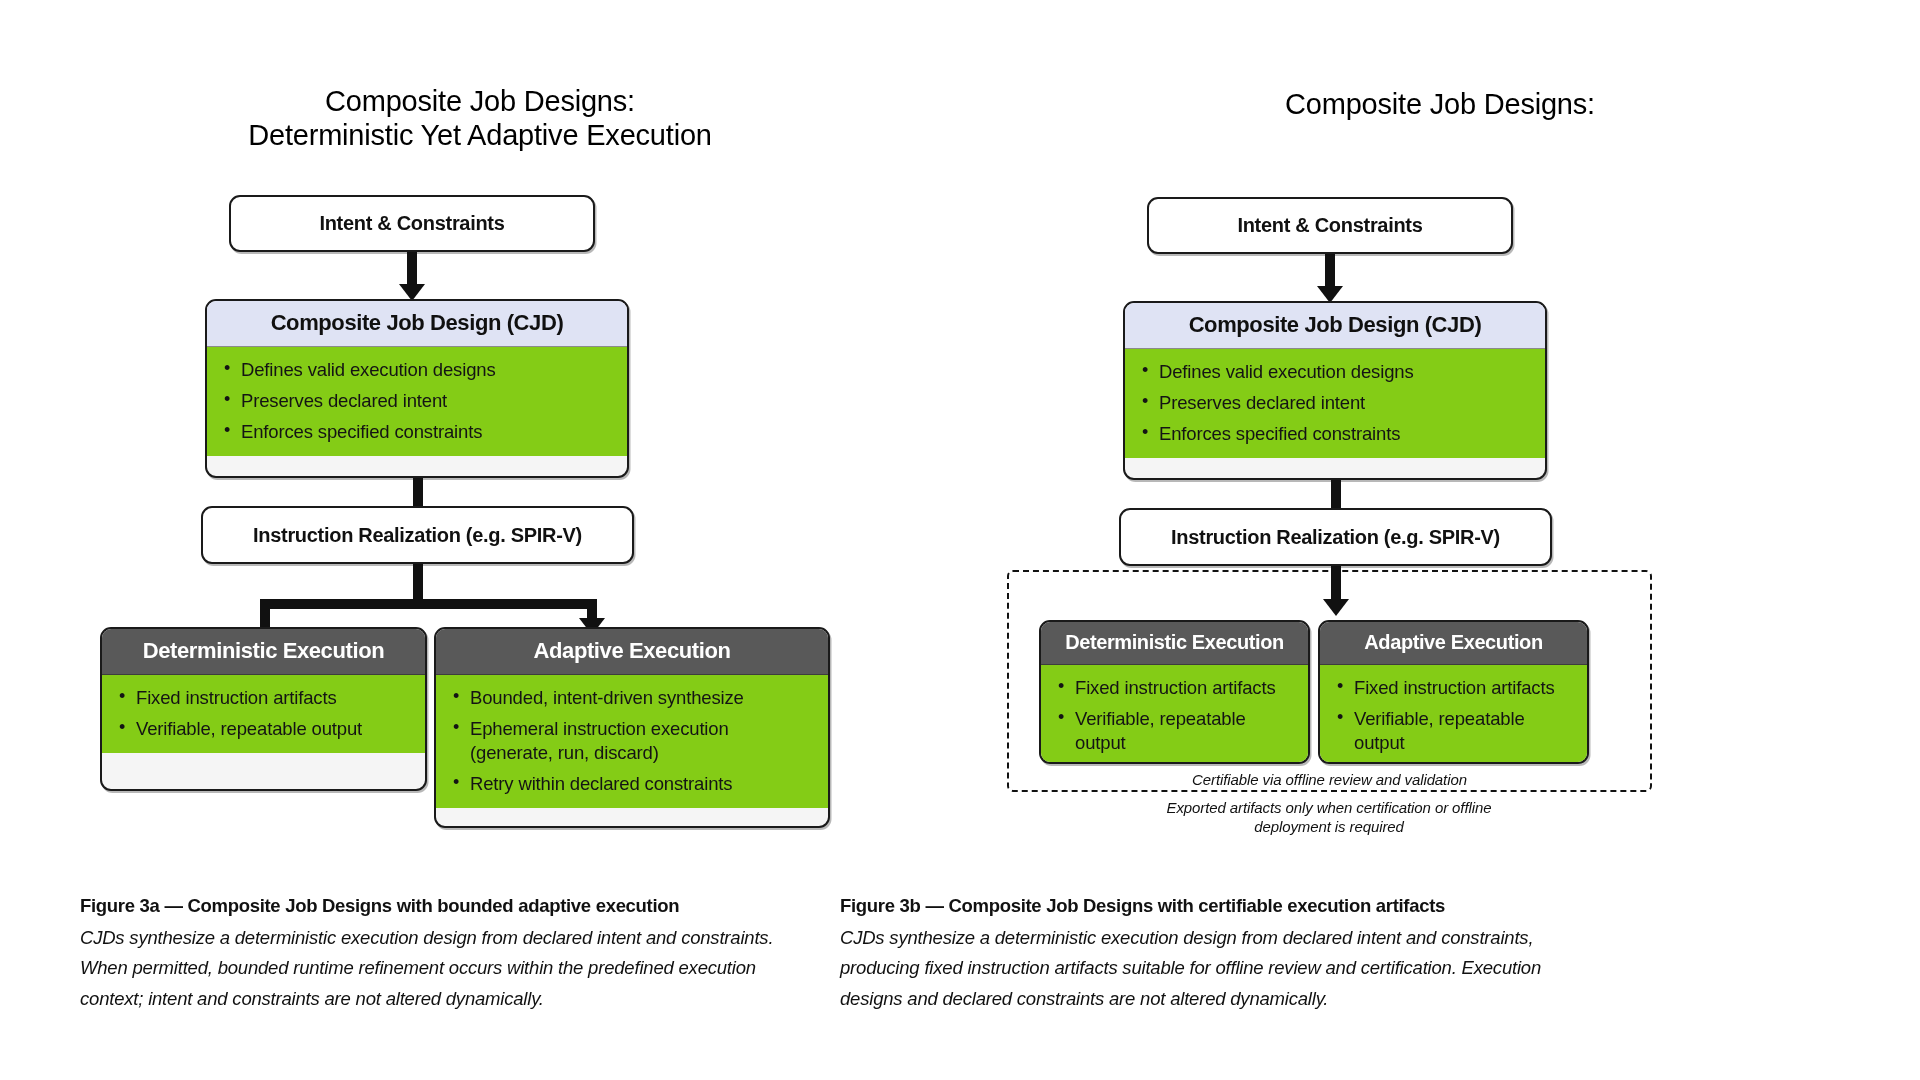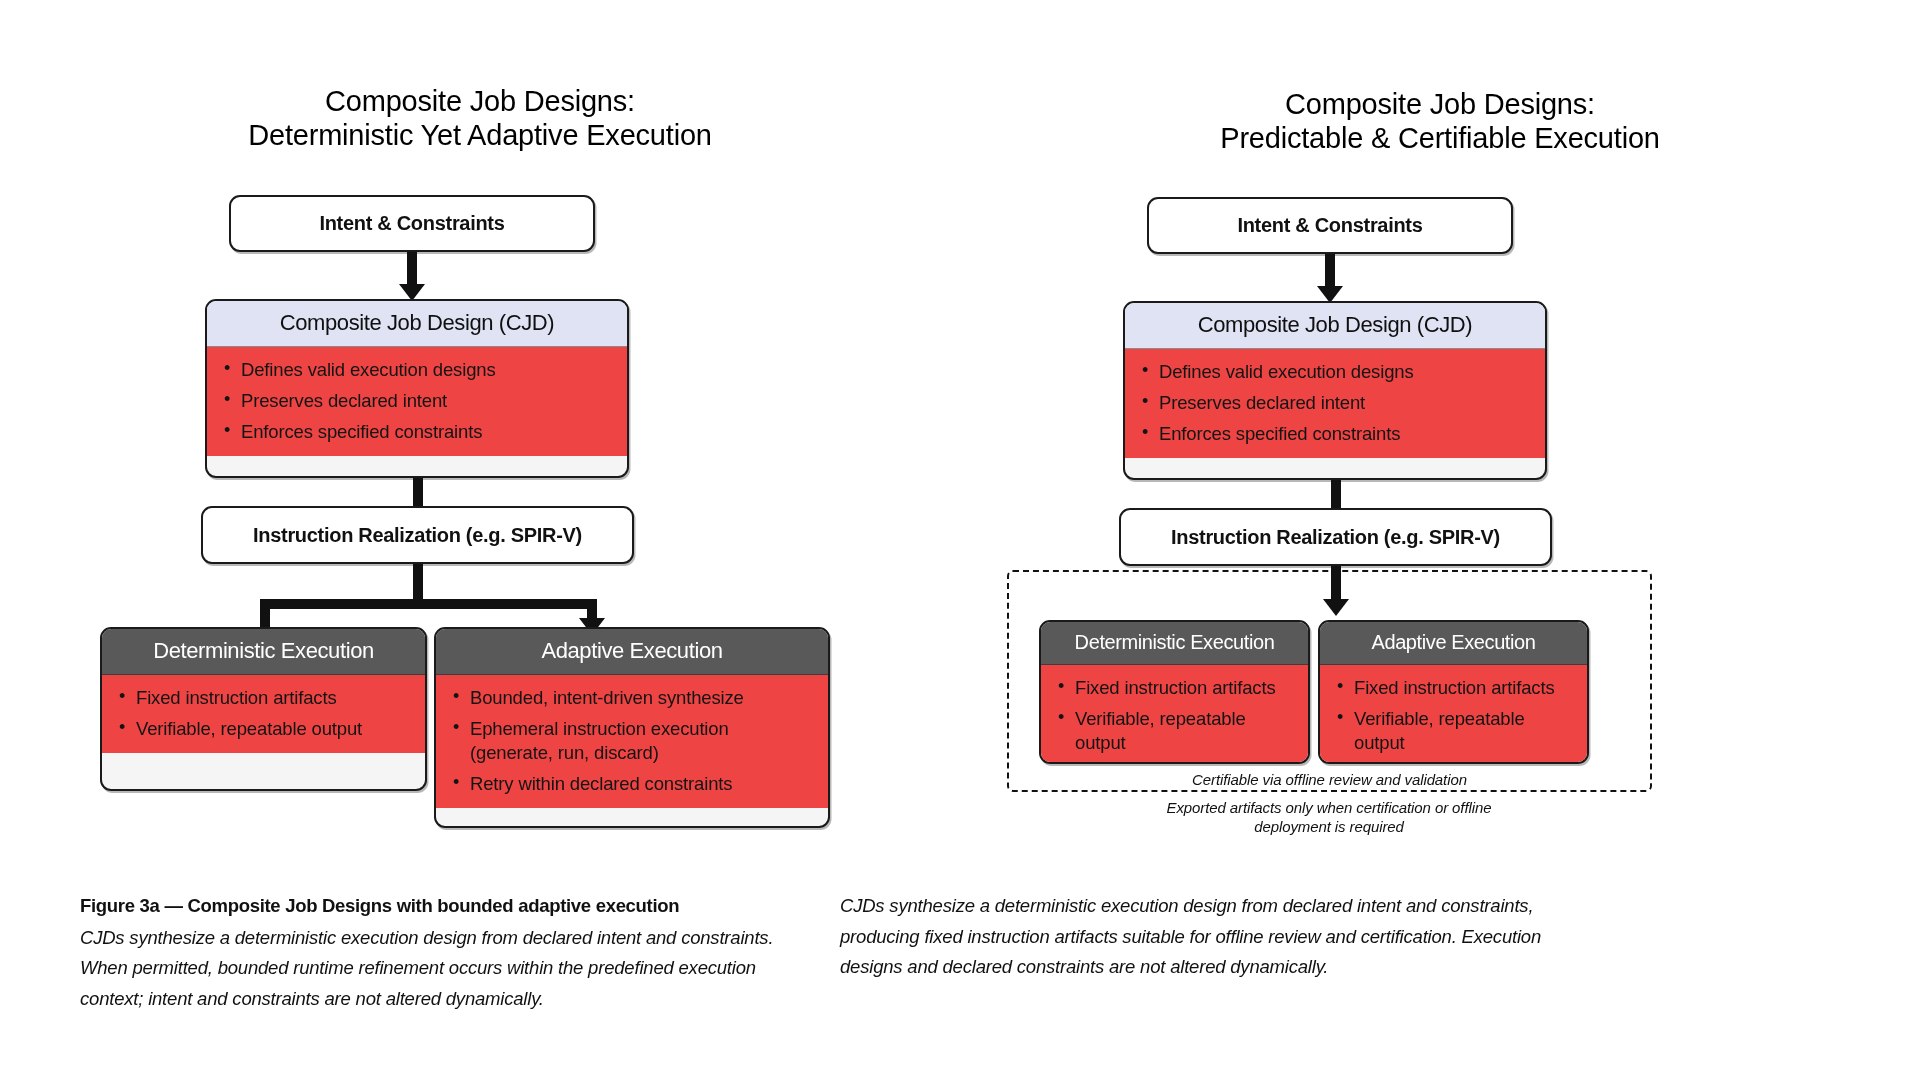--- a/index.html
+++ b/index.html
@@ -69,29 +69,29 @@
     position: absolute;
     border: 2.2px solid #1a1a1a;
     border-radius: 11px;
     overflow: hidden;
     background: #f5f5f5;
     box-shadow: 1.5px 2px 0 rgba(0,0,0,0.28);
   }
   .card-head {
     padding: 9px 10px 10px 10px;
     text-align: center;
-    font-weight: normal;
+    font-weight: bold;
     font-size: 22px;
     letter-spacing: -0.4px;
     border-bottom: 1.6px solid #8b8b8b;
   }
   .card-head.lavender { background: #dfe3f4; color: #101010; }
   .card-head.dark     { background: #595959; color: #ffffff; border-bottom-color: #3d3d3d; text-align: center; }
   .card-body {
-    background: #ef4444;
+    background: #84cc16;
     padding: 11px 12px 12px 12px;
   }
   .card-body ul {
     margin: 0;
     padding: 0 0 0 22px;
     list-style: none;
   }
   .card-body li {
     position: relative;
     font-size: 18.5px;
@@ -236,21 +236,20 @@
     <div class="caption" style="left:80px; top:891px; width:700px;">
       <span class="cap-title">Figure 3a — Composite Job Designs with bounded adaptive execution</span>
       <span class="cap-body">CJDs synthesize a deterministic execution design from declared intent and constraints. When permitted, bounded runtime refinement occurs within the predefined execution context; intent and constraints are not altered dynamically.</span>
     </div>
   </div>
 
   <div class="figure right">
 
     <div class="fig-title" style="top:87px;">
       <span>Composite Job Designs:</span>
-      <span class="l2">Predictable &amp; Certifiable Execution</span>
     </div>
 
     <div class="node simple" style="left:187px; top:197px; width:366px; height:57px;">
       <div class="node-title">Intent &amp; Constraints</div>
     </div>
 
     <div class="arrow-stem" style="left:365px; top:254px; height:34px;"></div>
     <div class="arrow-head" style="left:357px; top:286px;"></div>
 
     <div class="card" style="left:163px; top:301px; width:424px; height:179px;">
@@ -294,17 +293,18 @@
           <li>Verifiable, repeatable output</li>
         </ul>
       </div>
     </div>
 
     <div class="dashed-note" style="left:47px; top:771px; width:645px;">Certifiable via offline review and validation</div>
 
     <div class="dashed-note on-border" style="left:164px; top:799px; width:410px;">Exported artifacts only when certification or offline deployment is required</div>
 
     <div class="caption" style="left:-120px; top:891px; width:720px;">
+      <span class="cap-title">Figure 3b — Composite Job Designs with certifiable execution artifacts</span>
       <span class="cap-body">CJDs synthesize a deterministic execution design from declared intent and constraints, producing fixed instruction artifacts suitable for offline review and certification. Execution designs and declared constraints are not altered dynamically.</span>
     </div>
   </div>
 
 </div>
 
 </body></html>

